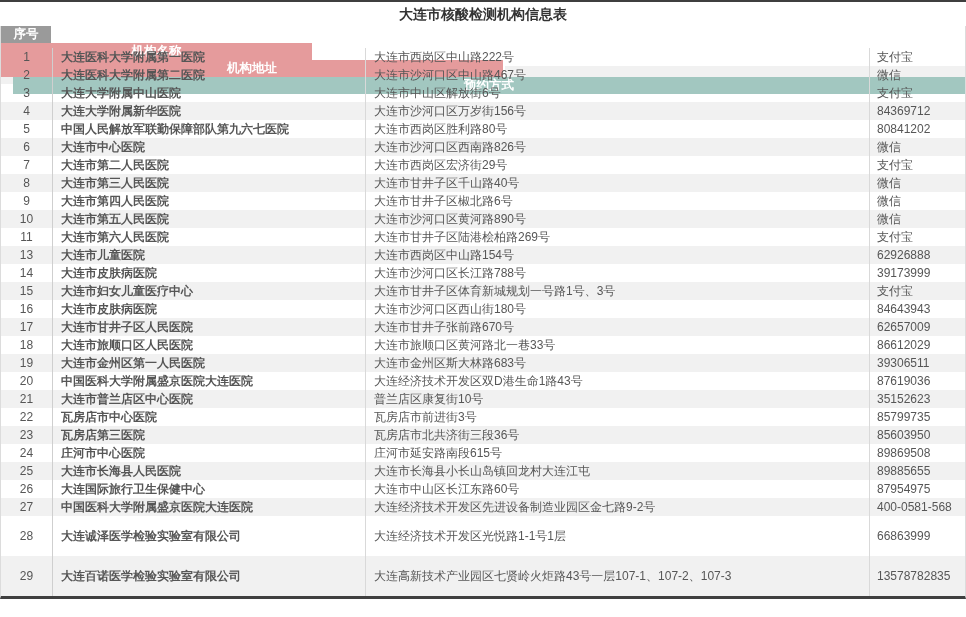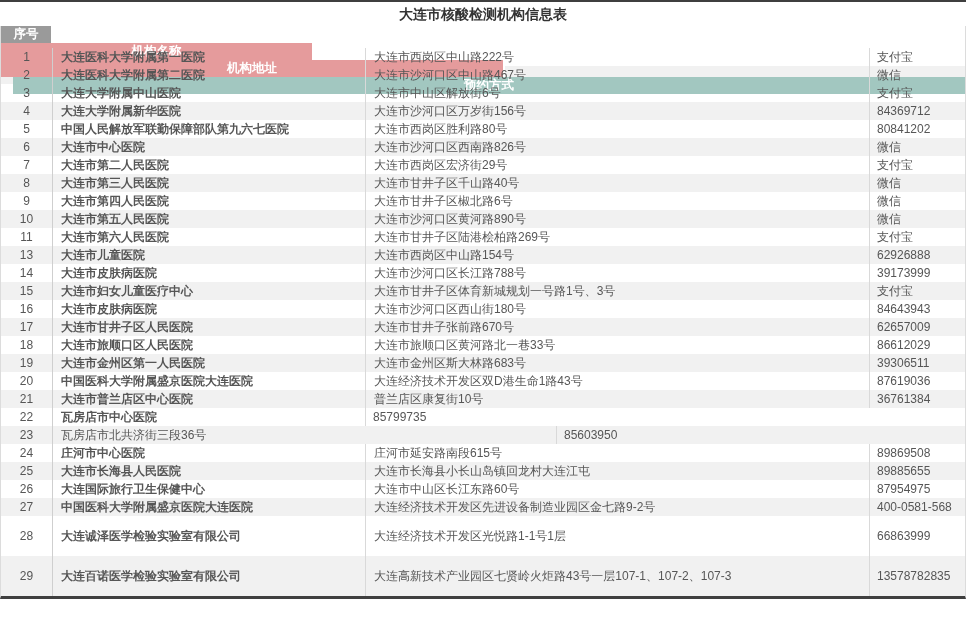--- a/index.html
+++ b/index.html
@@ -191,31 +191,33 @@
     <div class="cell c-no">20</div>
     <div class="cell c-name">中国医科大学附属盛京医院大连医院</div>
     <div class="cell c-addr">大连经济技术开发区双D港生命1路43号</div>
     <div class="cell c-book">87619036</div>
   </div>
 
   <div class="row">
     <div class="cell c-no">21</div>
     <div class="cell c-name">大连市普兰店区中心医院</div>
     <div class="cell c-addr">普兰店区康复街10号</div>
-    <div class="cell c-book">36761384</div>
+    <div class="cell c-book">35152623</div>
   </div>
 
   <div class="row">
     <div class="cell c-no">22</div>
     <div class="cell c-name">瓦房店市中心医院</div>
+    <div class="cell c-addr">瓦房店市前进街3号</div>
     <div class="cell c-book">85799735</div>
   </div>
 
   <div class="row">
     <div class="cell c-no">23</div>
+    <div class="cell c-name">瓦房店第三医院</div>
     <div class="cell c-addr">瓦房店市北共济街三段36号</div>
     <div class="cell c-book">85603950</div>
   </div>
 
   <div class="row">
     <div class="cell c-no">24</div>
     <div class="cell c-name">庄河市中心医院</div>
     <div class="cell c-addr">庄河市延安路南段615号</div>
     <div class="cell c-book">89869508</div>
   </div>

